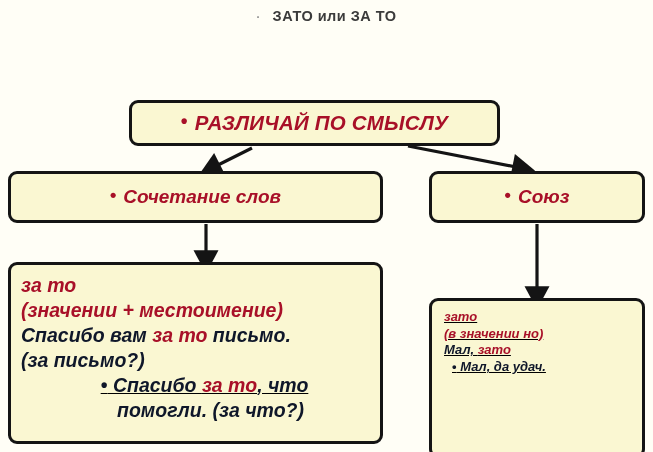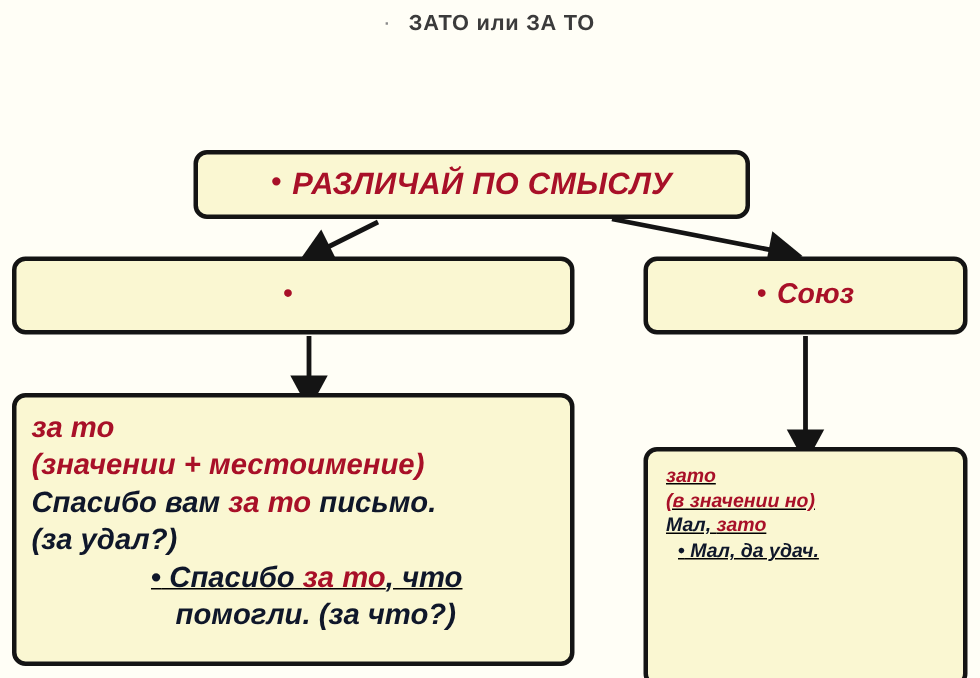--- a/index.html
+++ b/index.html
@@ -150,20 +150,21 @@
   <div class="box" id="box-main">
     <div class="box-heading">
       <span class="bullet">•</span>
         <span>РАЗЛИЧАЙ ПО СМЫСЛУ</span>
     </div>
   </div>
 
   <div class="box" id="box-phrase">
     <div class="box-heading">
       <span class="bullet">•</span>
+        <span>Сочетание слов</span>
     </div>
   </div>
 
   <div class="box" id="box-conj">
     <div class="box-heading">
       <span class="bullet">•</span>
         <span>Союз</span>
     </div>
   </div>
 
@@ -172,21 +173,21 @@
       <div class="line">
         <span class="red">за то</span>
       </div>
       <div class="line">
         <span class="red">(значении + местоимение)</span>
       </div>
       <div class="line">
         <span class="green">Спасибо вам </span><span class="red">за то</span><span class="green"> письмо.</span>
       </div>
       <div class="line">
-        <span class="green">(за удал?)</span>
+        <span class="green">(за письмо?)</span>
       </div>
       <div class="line indent">
         <span class="green dot">•</span><span class="green"> Спасибо </span><span class="red">за то</span><span class="green">, что</span>
       </div>
       <div class="line indent2">
         <span class="green">помогли. (за что?)</span>
       </div>
     </div>
   </div>
 

